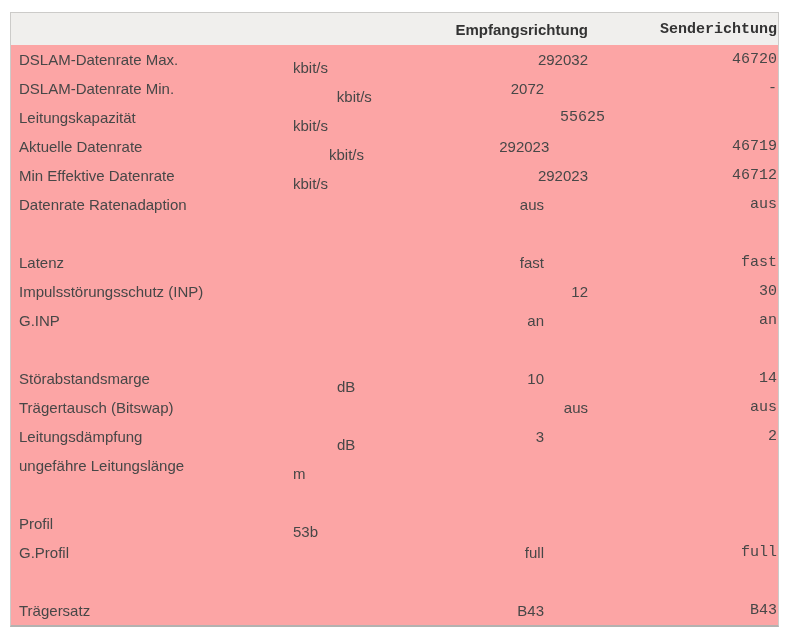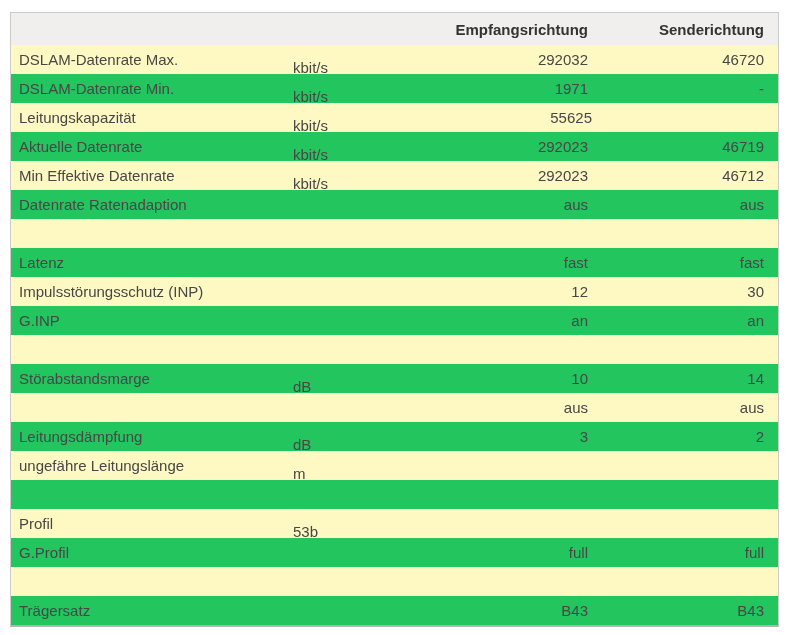--- a/index.html
+++ b/index.html
@@ -20,24 +20,25 @@
     border: 1px solid #cccbc9;
     border-bottom: 2px solid #b3b2b0;
     background: #ffffff;
   }
   .t-row {
     display: flex;
     align-items: center;
     height: 29px;
     font-size: 15px;
     color: #474747;
-    background: #fef9c3;
+    background: #fca5a5;
   }
   .t-row.alt {
-    background: #22c55e;
+    background: #fca5a5;
+    gap: 44px;
   }
   .t-head {
     display: flex;
     align-items: center;
     height: 32px;
     background: #f0efed;
     font-size: 15px;
     font-weight: bold;
     color: #333333;
     justify-content: flex-end;
@@ -59,22 +60,23 @@
     flex: 1;
     box-sizing: border-box;
     text-align: right;
     padding-right: 7px;
     white-space: nowrap;
   }
   .c-tx {
     width: 183px;
     box-sizing: border-box;
     text-align: right;
-    padding-right: 14px;
-    white-space: nowrap;
+    padding-right: 1px;
+    white-space: nowrap;
+    font-family: Liberation Mono, monospace;
   }
 </style>
 </head>
 <body>
 
 <div class="dsl-table">
   <div class="t-head">
     <div class="c-label"></div>
     <div class="c-unit"></div>
     <div class="c-rx">Empfangsrichtung</div>
@@ -84,21 +86,21 @@
   <div class="t-row">
     <div class="c-label">DSLAM-Datenrate Max.</div>
     <div class="c-unit">kbit/s</div>
     <div class="c-rx">292032</div>
     <div class="c-tx">46720</div>
   </div>
 
   <div class="t-row alt">
     <div class="c-label">DSLAM-Datenrate Min.</div>
     <div class="c-unit">kbit/s</div>
-    <div class="c-rx">1971</div>
+    <div class="c-rx">2072</div>
     <div class="c-tx">-</div>
   </div>
 
   <div class="t-row">
     <div class="c-label">Leitungskapazität</div>
     <div class="c-unit">kbit/s</div>
     <div class="c-tx">55625</div>
   </div>
 
   <div class="t-row alt">
@@ -158,20 +160,21 @@
   </div>
 
   <div class="t-row alt">
     <div class="c-label">Störabstandsmarge</div>
     <div class="c-unit">dB</div>
     <div class="c-rx">10</div>
     <div class="c-tx">14</div>
   </div>
 
   <div class="t-row">
+    <div class="c-label">Trägertausch (Bitswap)</div>
     <div class="c-unit"></div>
     <div class="c-rx">aus</div>
     <div class="c-tx">aus</div>
   </div>
 
   <div class="t-row alt">
     <div class="c-label">Leitungsdämpfung</div>
     <div class="c-unit">dB</div>
     <div class="c-rx">3</div>
     <div class="c-tx">2</div>

